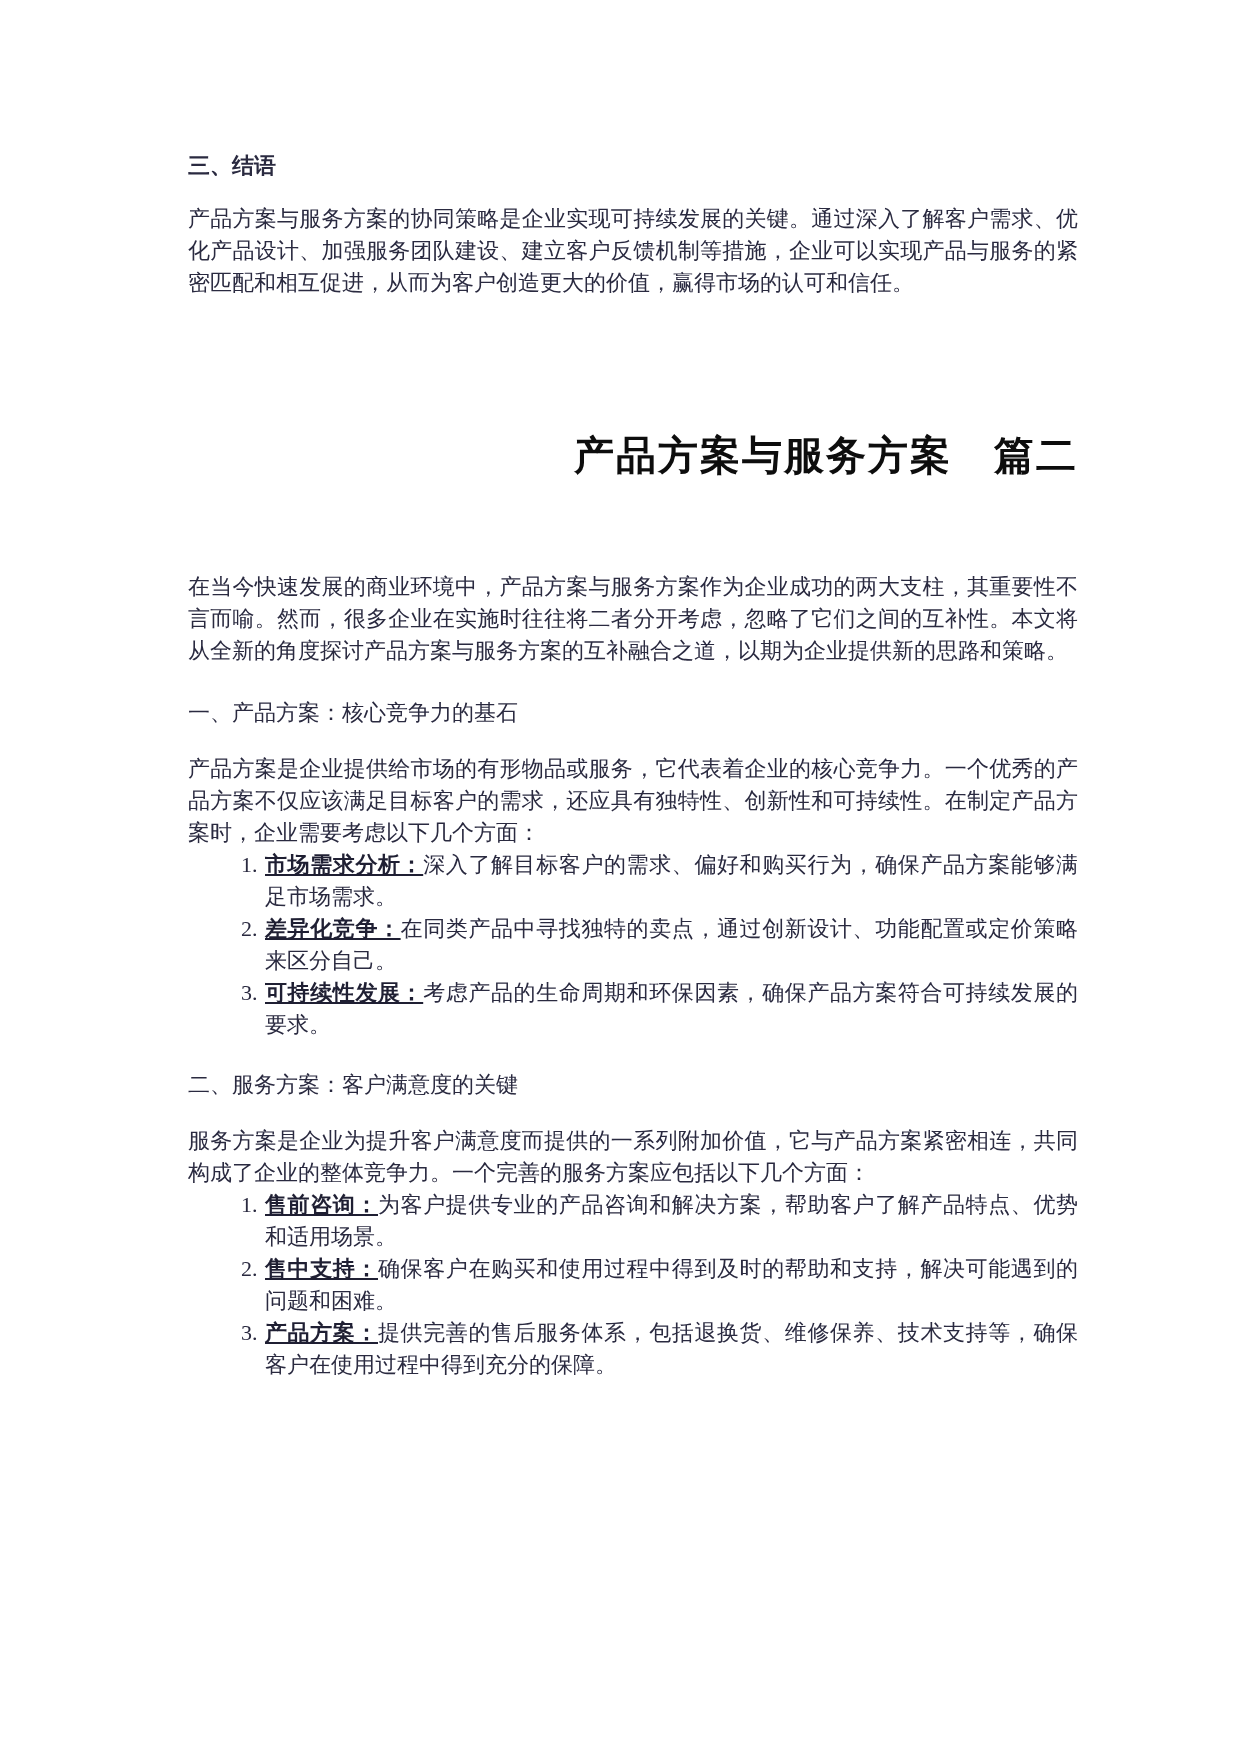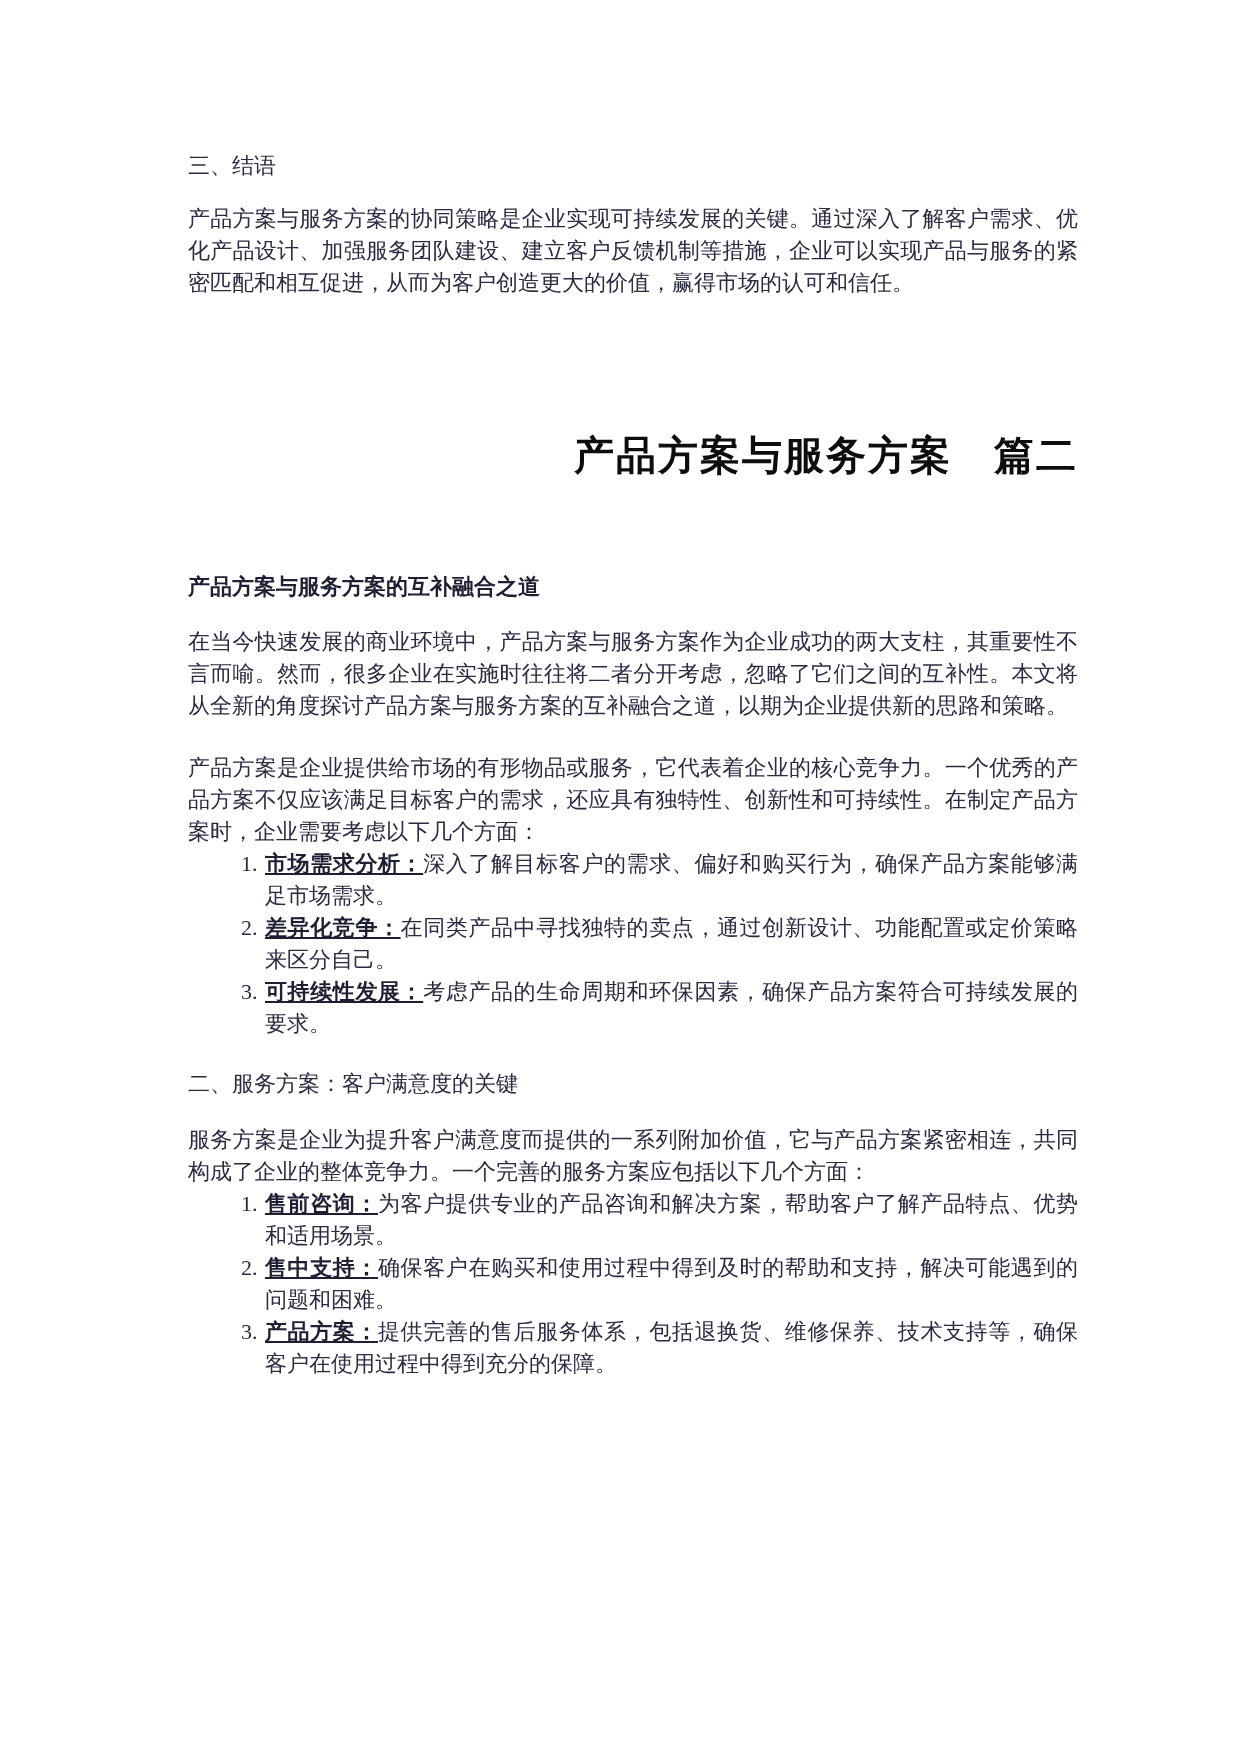--- a/index.html
+++ b/index.html
@@ -18,21 +18,21 @@
     width: 1240px;
     height: 1753px;
     background: var(--background, #ffffff);
     padding: 150px 162px 0 188px;
     color: var(--body-text, #2a2a40);
     font-size: 22px;
     line-height: 32px;
     overflow: hidden;
   }
   .closing-heading {
-    font-weight: 400;
+    font-weight: 700;
     font-size: 22px;
     line-height: 32px;
     margin: 0 0 21px 0;
   }
   .page p {
     margin: 0 0 30px 0;
     text-align: justify;
   }
   .page p.pre-list { margin-bottom: 0; }
   .article-title {
@@ -78,24 +78,24 @@
 <body>
 
 <div class="page">
 
   <h3 class="closing-heading">三、结语</h3>
 
   <p>产品方案与服务方案的协同策略是企业实现可持续发展的关键。通过深入了解客户需求、优化产品设计、加强服务团队建设、建立客户反馈机制等措施，企业可以实现产品与服务的紧密匹配和相互促进，从而为客户创造更大的价值，赢得市场的认可和信任。</p>
 
   <h1 class="article-title">产品方案与服务方案　篇二</h1>
 
-  <h2 class="article-subtitle">产品方案与服务方案的互补融合之道</h2>
 
   <p>在当今快速发展的商业环境中，产品方案与服务方案作为企业成功的两大支柱，其重要性不言而喻。然而，很多企业在实施时往往将二者分开考虑，忽略了它们之间的互补性。本文将从全新的角度探讨产品方案与服务方案的互补融合之道，以期为企业提供新的思路和策略。</p>
 
+  <h3 class="section-heading">一、产品方案：核心竞争力的基石</h3>
 
   <p class="pre-list">产品方案是企业提供给市场的有形物品或服务，它代表着企业的核心竞争力。一个优秀的产品方案不仅应该满足目标客户的需求，还应具有独特性、创新性和可持续性。在制定产品方案时，企业需要考虑以下几个方面：</p>
 
   <ol>
 
       <li><span class="item-label">市场需求分析：</span><span>深入了解目标客户的需求、偏好和购买行为，确保产品方案能够满足市场需求。</span></li>
 
       <li><span class="item-label">差异化竞争：</span><span>在同类产品中寻找独特的卖点，通过创新设计、功能配置或定价策略来区分自己。</span></li>
 
       <li><span class="item-label">可持续性发展：</span><span>考虑产品的生命周期和环保因素，确保产品方案符合可持续发展的要求。</span></li>

